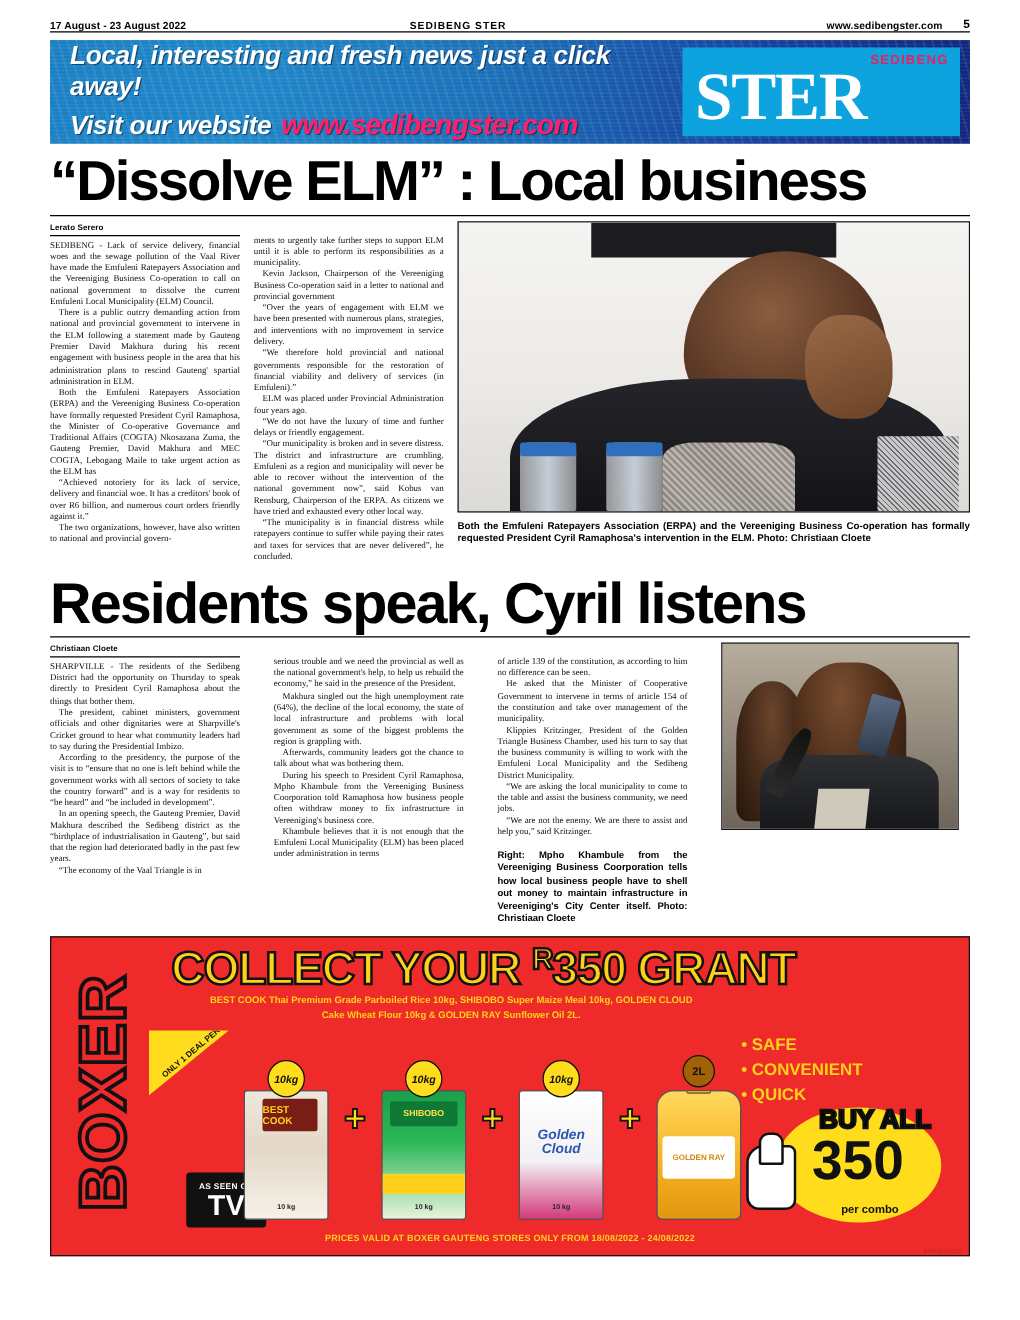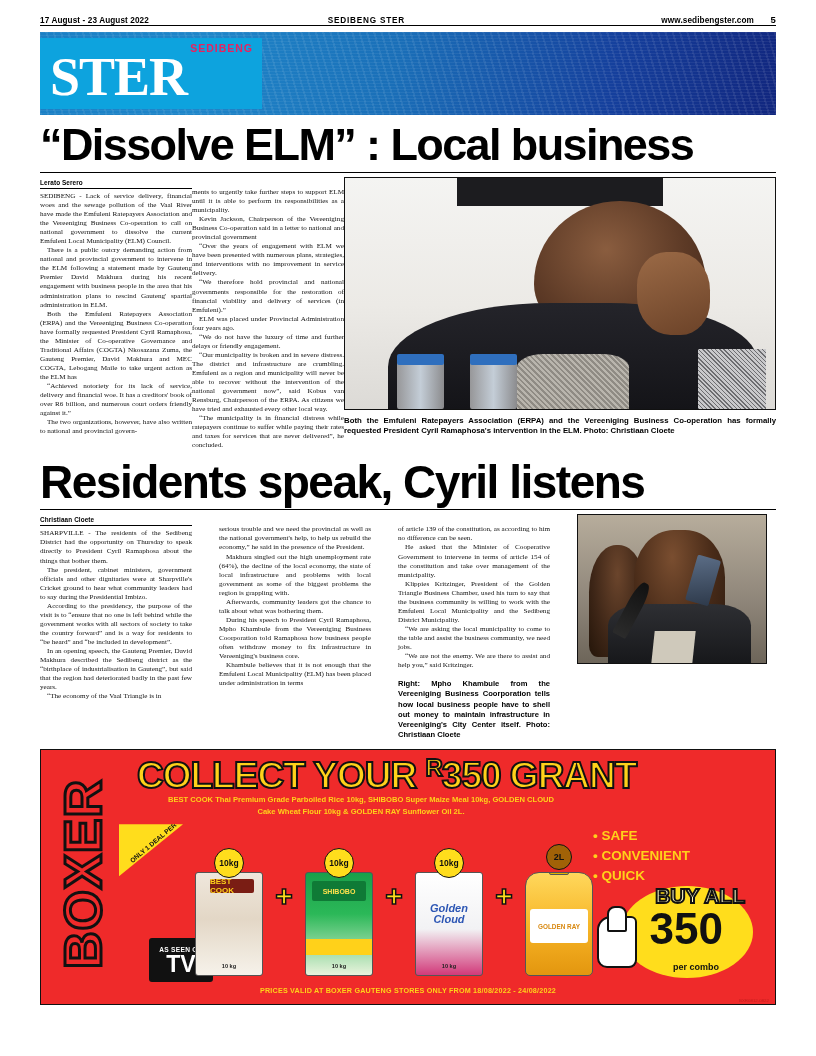--- a/index.html
+++ b/index.html
@@ -97,21 +97,21 @@
     color: #000;
     padding-top: 6px;
     padding-bottom: 3px;
     white-space: nowrap;
   }
   .headline.h2 { font-size: 46px; letter-spacing: -1.5px; padding-top: 8px; }
 
   .rule-thin { border-top: .9px solid #000; }
 
   
-  .article { display: flex; gap: 0; }
+  .article { display: flex; gap: 11px; }
   .col {
     width: 152px;
     flex: 0 0 152px;
   }
   .byline {
     font-family: "Liberation Sans", sans-serif;
     font-weight: bold;
     font-size: 6.4px;
     padding: 2px 0 2px 0;
     border-bottom: .7px solid #000;
@@ -245,31 +245,31 @@
   }
   .ad-tv .t1 { color:#fff; font-size:6.6px; font-weight:bold; letter-spacing:.3px;}
   .ad-tv .t2 { color:#fff; font-size:23px; font-weight:bold; line-height:22px;}
 
   .ad-products { position:absolute; left:150px; top:86px; right:178px; height:140px;
                  display:flex; align-items:flex-end; justify-content:space-between; }
   .prod { position:relative; width:76px; height:124px; }
   .prod .badge10 { position:absolute; top:-4px; left:50%; transform:translateX(-50%);
                    width:30px; height:30px; border-radius:50%; background:#ffdd1c;
                    border:1.5px solid #111; color:#111; font-size:8.5px; font-weight:bold;
-                   display:flex; align-items:center; justify-content:center; z-index:3;}
+                   display:flex; align-items:center; justify-content:center; z-index:3;font-style:italic;}
   .prod .badge2l { position:absolute; top:-8px; left:50%; transform:translateX(-50%);
                    width:26px; height:26px; border-radius:50%; background:#a16207;
                    border:1.5px solid #111; color:#111; font-size:9px; font-weight:bold;
                    display:flex; align-items:center; justify-content:center; z-index:3;}
   .pack { position:absolute; bottom:0; left:4px; width:68px; height:104px;
           border:1px solid #555; border-radius:3px; overflow:hidden; }
   .pack .pkg { position:absolute; left:0; right:0; bottom:6px; text-align:center;
                font-size:5.6px; font-weight:bold; color:#222;}
   .pack-rice { background:linear-gradient(180deg,#efe7dc 0%,#e3d7c6 45%,#f6f2ea 100%); }
-  .pack-rice .lbl { position:absolute; top:6px; left:14px; right:8px; height:14px;
+  .pack-rice .lbl { position:absolute; top:6px; left:14px; right:8px; height:26px;
                     background:#7a1d14; border-radius:2px; color:#ffd11a; font-size:8px;
                     font-weight:bold; display:flex; align-items:center; justify-content:center;}
   .pack-maize { background:linear-gradient(180deg,#1aa04a 0%,#2bb858 40%,#e9f3dd 100%); }
   .pack-maize .lbl { position:absolute; top:8px; left:6px; right:6px; height:20px;
                      background:#0f7a36; color:#ffe14d; font-size:7px; font-weight:bold;
                      display:flex; align-items:center; justify-content:center; border-radius:2px;}
   .pack-maize .yellowband{ position:absolute; bottom:20px; left:0; right:0; height:16px; background:#ffd11a;}
   .pack-flour { background:linear-gradient(180deg,#ffffff 0%,#f2f2f4 55%,#d23a7a 100%); }
   .pack-flour .lbl { position:absolute; top:30px; left:4px; right:4px; text-align:center;
                      font-size:11px; font-weight:bold; color:#2c56b4; font-style:italic; line-height:11px;}
@@ -283,21 +283,21 @@
   .plus { font-size: 30px; font-weight: bold; color:#ffdd1c; -webkit-text-stroke:1.5px #111;
           align-self:center; margin-bottom:20px; }
 
   .ad-bullets { position:absolute; right:60px; top:76px; width:122px; color:#ffd11a;
                 font-size:13.5px; font-weight:bold; line-height:20px; }
   .ad-bullets div { white-space:nowrap; }
   .ad-buyall { position:absolute; right:22px; bottom:26px; width:150px; height:96px; }
   .burst { position:absolute; right:0; bottom:0; width:132px; height:92px; background:#ffdd1c;
            border-radius:50%; }
   .buyall-txt { position:absolute; right:8px; top:2px; font-size:21px; font-weight:bold;
-                color:#fef9c3; -webkit-text-stroke:2px #111; white-space:nowrap; }
+                color:#000000; -webkit-text-stroke:2px #111; white-space:nowrap; }
   .num350 { position:absolute; right:30px; top:26px; font-size:44px; font-weight:bold;
             color:#111; line-height:42px; }
   .percombo { position:absolute; right:34px; bottom:6px; font-size:9px; font-weight:bold; color:#111;}
   .thumb { position:absolute; left:-6px; bottom:10px; width:40px; height:52px;
            background:#fff; border:2px solid #111; border-radius:14px 6px 8px 10px; }
   .thumb::after{ content:""; position:absolute; left:8px; top:-12px; width:16px; height:22px;
                  background:#fff; border:2px solid #111; border-radius:8px 8px 2px 2px;}
   .ad-footer { position:absolute; left:0; right:0; bottom:9px; text-align:center;
                font-size:7.2px; font-weight:bold; color:#ffd11a; letter-spacing:.2px; }
   .ad-code { position:absolute; right:6px; bottom:1px; font-size:4.4px; color:#c41e1e; }
@@ -308,20 +308,26 @@
 <div class="page">
 
   <div class="masthead">
     <div class="mh-date">17 August - 23 August 2022</div>
     <div class="mh-title">SEDIBENG STER</div>
     <div class="mh-url">www.sedibengster.com</div>
     <div class="mh-page">5</div>
   </div>
 
   <div class="banner">
+    <div class="banner-text">
+      <div class="banner-line1">Local, interesting and fresh news just a click away!</div>
+      <div class="banner-line2">
+        <span>Visit our website</span><span class="banner-url">www.sedibengster.com</span>
+      </div>
+    </div>
     <div class="banner-logo">
       <div class="logo-small">SEDIBENG</div>
       <div class="logo-ster">STER</div>
     </div>
   </div>
 
   <div class="headline">“Dissolve ELM” : Local business</div>
   <div class="rule-thin"></div>
 
   <div class="article" style="margin-top:4px;">

